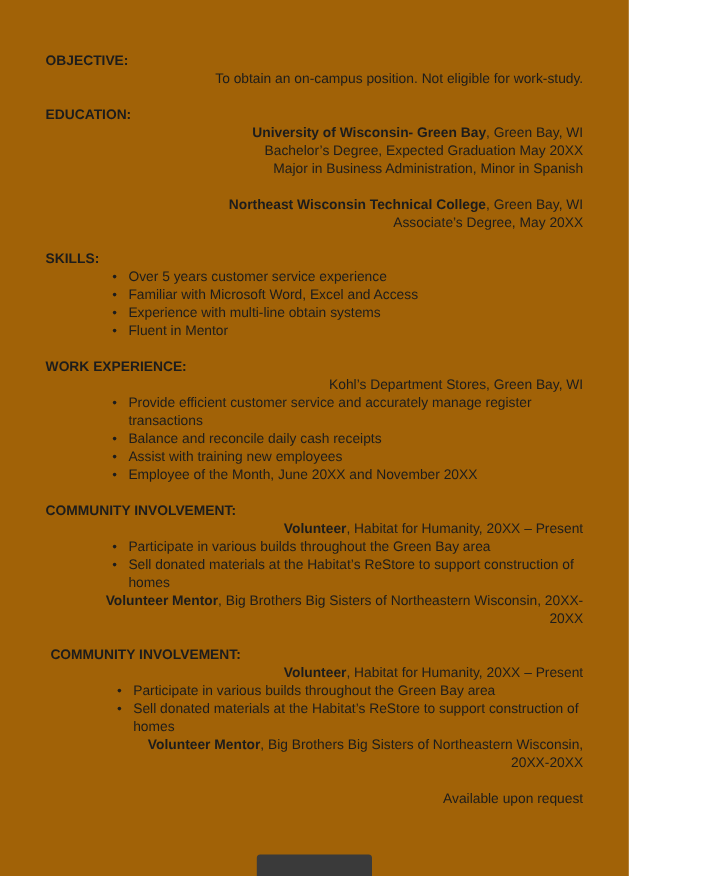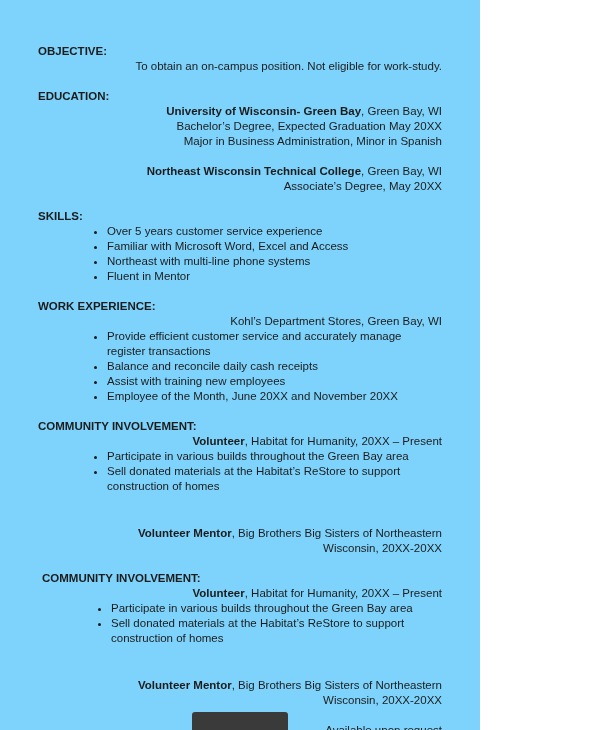--- a/index.html
+++ b/index.html
@@ -1,37 +1,37 @@
 <!DOCTYPE html>
 <html><head>
 <meta charset="utf-8">
 <style>
   html, body { margin: 0; padding: 0; background: #ffffff; }
   .page {
     position: relative;
-    width: 480px;
+    width: 524px;
     height: 730px;
     box-sizing: border-box;
     padding: 44px 38px 0 38px;
-    background: #7dd3fc;
+    background: #a16207;
     font-family: "Liberation Sans", sans-serif;
     font-size: 11.5px;
     line-height: 15px;
     color: #1c1c1c;
     overflow: hidden;
   }
   .section { margin-bottom: 15px; }
   .heading { font-weight: bold; }
   .content { margin-left: 47px; }
   .line { margin: 0; text-align: right; }
   .b { font-weight: bold; }
   ul.bullets { margin: 0; padding-left: 22px; list-style-type: disc; }
   ul.bullets li { line-height: 15px; }
   .school + .school { margin-top: 15px; }
-  .gap-top { margin-top: 32px; }
+  .gap-top { margin-top: 0; }
   .indent2 { margin-left: 4px; }
   .watermark {
     position: absolute;
     bottom: 0;
     left: 50%;
     transform: translateX(-50%);
     width: 96px;
     height: 18px;
     background: #3a3a3a;
     border-radius: 3px 3px 0 0;
@@ -63,21 +63,21 @@
       </div>
     </div>
   </div>
 
   <div class="section">
     <div class="heading">SKILLS:</div>
     <div class="content">
       <ul class="bullets">
         <li>Over 5 years customer service experience</li>
         <li>Familiar with Microsoft Word, Excel and Access</li>
-        <li>Northeast with multi-line phone systems</li>
+        <li>Experience with multi-line obtain systems</li>
         <li>Fluent in Mentor</li>
       </ul>
     </div>
   </div>
 
   <div class="section">
     <div class="heading">WORK EXPERIENCE:</div>
     <div class="content">
       <p class="line">Kohl’s Department Stores, Green Bay, WI</p>
       <ul class="bullets">

